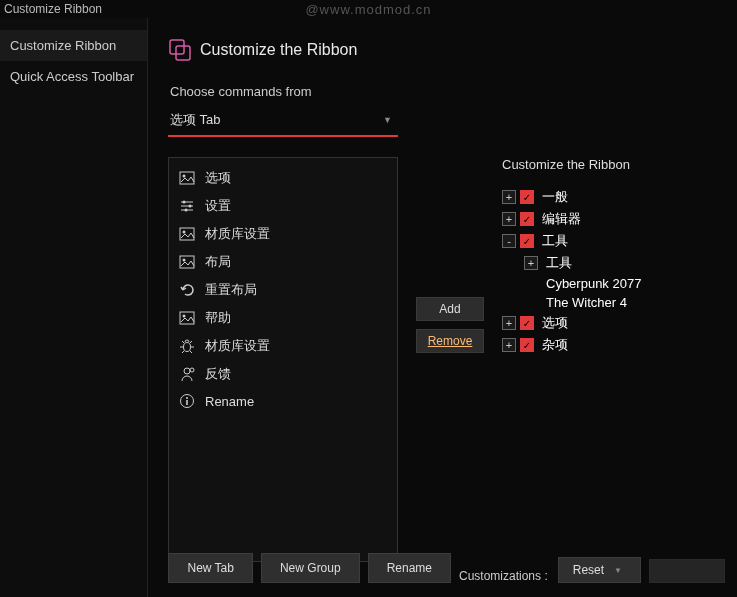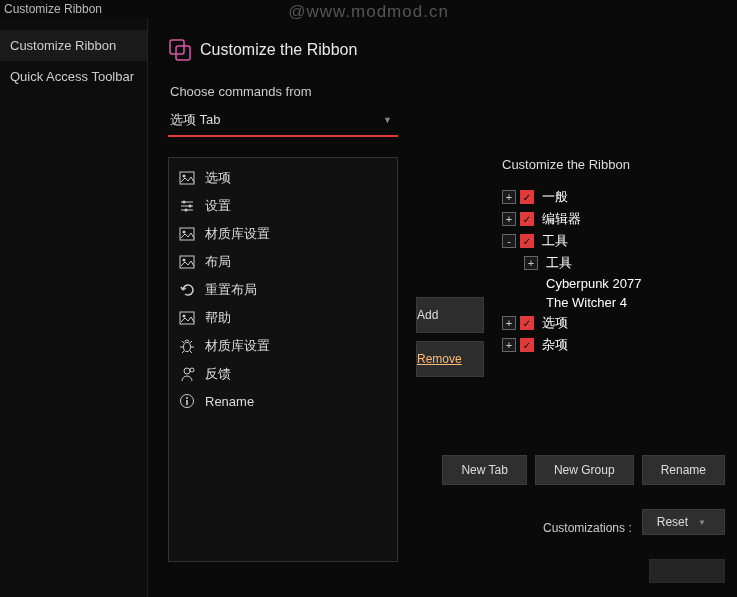--- a/index.html
+++ b/index.html
@@ -1,19 +1,19 @@
 <!DOCTYPE html>
 <html><head>
 <meta charset="utf-8">
 <style>
 * { margin: 0; padding: 0; box-sizing: border-box; font-family: "Segoe UI", Arial, sans-serif; }
 body { background: #0a0a0a; color: #e0e0e0; width: 737px; height: 597px; overflow: hidden; font-size: 13px; }
 
 .titlebar { height: 18px; padding-left: 4px; font-size: 12px; color: #bbb; display: flex; align-items: center; }
-.watermark { position: absolute; top: 2px; left: 50%; transform: translateX(-50%); font-size: 17px; color: #555; letter-spacing: 1px; }
+.watermark { position: absolute; top: 2px; left: 50%; transform: translateX(-50%); font-size: 13px; color: #555; letter-spacing: 1px; }
 
 .container { display: flex; height: calc(100% - 18px); }
 
 .sidebar { width: 148px; background: #0d0d0d; border-right: 1px solid #222; padding-top: 12px; }
 .sidebar-item { padding: 8px 10px; font-size: 13px; color: #ccc; cursor: pointer; }
 .sidebar-item.active { background: #1a1a1a; }
 
 .main { flex: 1; padding: 20px 14px 10px 20px; position: relative; }
 
 .header { display: flex; align-items: center; gap: 8px; margin-bottom: 22px; }
@@ -25,35 +25,35 @@
 .dropdown-caret { font-size: 9px; color: #888; }
 
 .columns { display: flex; gap: 18px; }
 
 .cmd-list { width: 230px; height: 405px; border: 1px solid #333; background: #111; padding: 6px 0; overflow: hidden; }
 .cmd-item { display: flex; align-items: center; gap: 10px; padding: 5px 10px; cursor: pointer; }
 .cmd-icon { width: 16px; height: 16px; display: flex; align-items: center; justify-content: center; }
 .cmd-label { font-size: 13px; color: #ddd; }
 
 .mid-buttons { display: flex; flex-direction: column; gap: 8px; margin-top: 140px; }
-.btn { background: #2d2d2d; border: 1px solid #3a3a3a; color: #ddd; padding: 10px 0; width: 68px; text-align: left; font-size: 12px; cursor: pointer; }
+.btn { background: #2d2d2d; border: 1px solid #3a3a3a; color: #ddd; padding: 4px 0; width: 68px; text-align: center; font-size: 12px; cursor: pointer; }
 .btn.disabled { color: #fdba74; text-decoration: underline; }
 
 .right-col { flex: 1; padding-top: 0; }
 .right-title { font-size: 13px; color: #ddd; margin-bottom: 14px; }
 
 .tree { font-size: 13px; }
 .tree-node { display: flex; align-items: center; gap: 4px; padding: 2px 0; }
 .expand { width: 14px; height: 14px; border: 1px solid #666; background: #1a1a1a; display: flex; align-items: center; justify-content: center; font-size: 11px; line-height: 1; color: #ccc; cursor: pointer; }
 .chk { width: 14px; height: 14px; background: #e03a3a; display: flex; align-items: center; justify-content: center; font-size: 10px; color: #000; cursor: pointer; }
 .tree-label { color: #ffffff; margin-left: 4px; }
 .indent-1 { margin-left: 22px; }
 .indent-2 { margin-left: 40px; }
 
-.bottom-bar { position: absolute; right: 12px; bottom: 14px; display: flex; flex-direction: column; gap: 24px; align-items: flex-end; }
+.bottom-bar { position: absolute; right: 12px; bottom: 14px; display: flex; flex-direction: row; gap: 8px; align-items: flex-end; }
 .btn-row { display: flex; gap: 8px; }
 .btn2 { background: #2f2f2f; border: 1px solid #3d3d3d; color: #ddd; padding: 7px 18px; font-size: 12px; cursor: pointer; }
 .cust-row { display: flex; align-items: flex-end; gap: 10px; }
 .cust-label { font-size: 12px; color: #ccc; }
 .reset-btn { background: #2f2f2f; border: 1px solid #3d3d3d; color: #ddd; padding: 5px 18px 5px 14px; font-size: 12px; cursor: pointer; display: flex; gap: 10px; align-items: center; }
 .ghost-btn { background: #252525; border: 1px solid #2a2a2a; width: 76px; height: 24px; }
 
 svg { display: block; }
 </style>
 </head>

